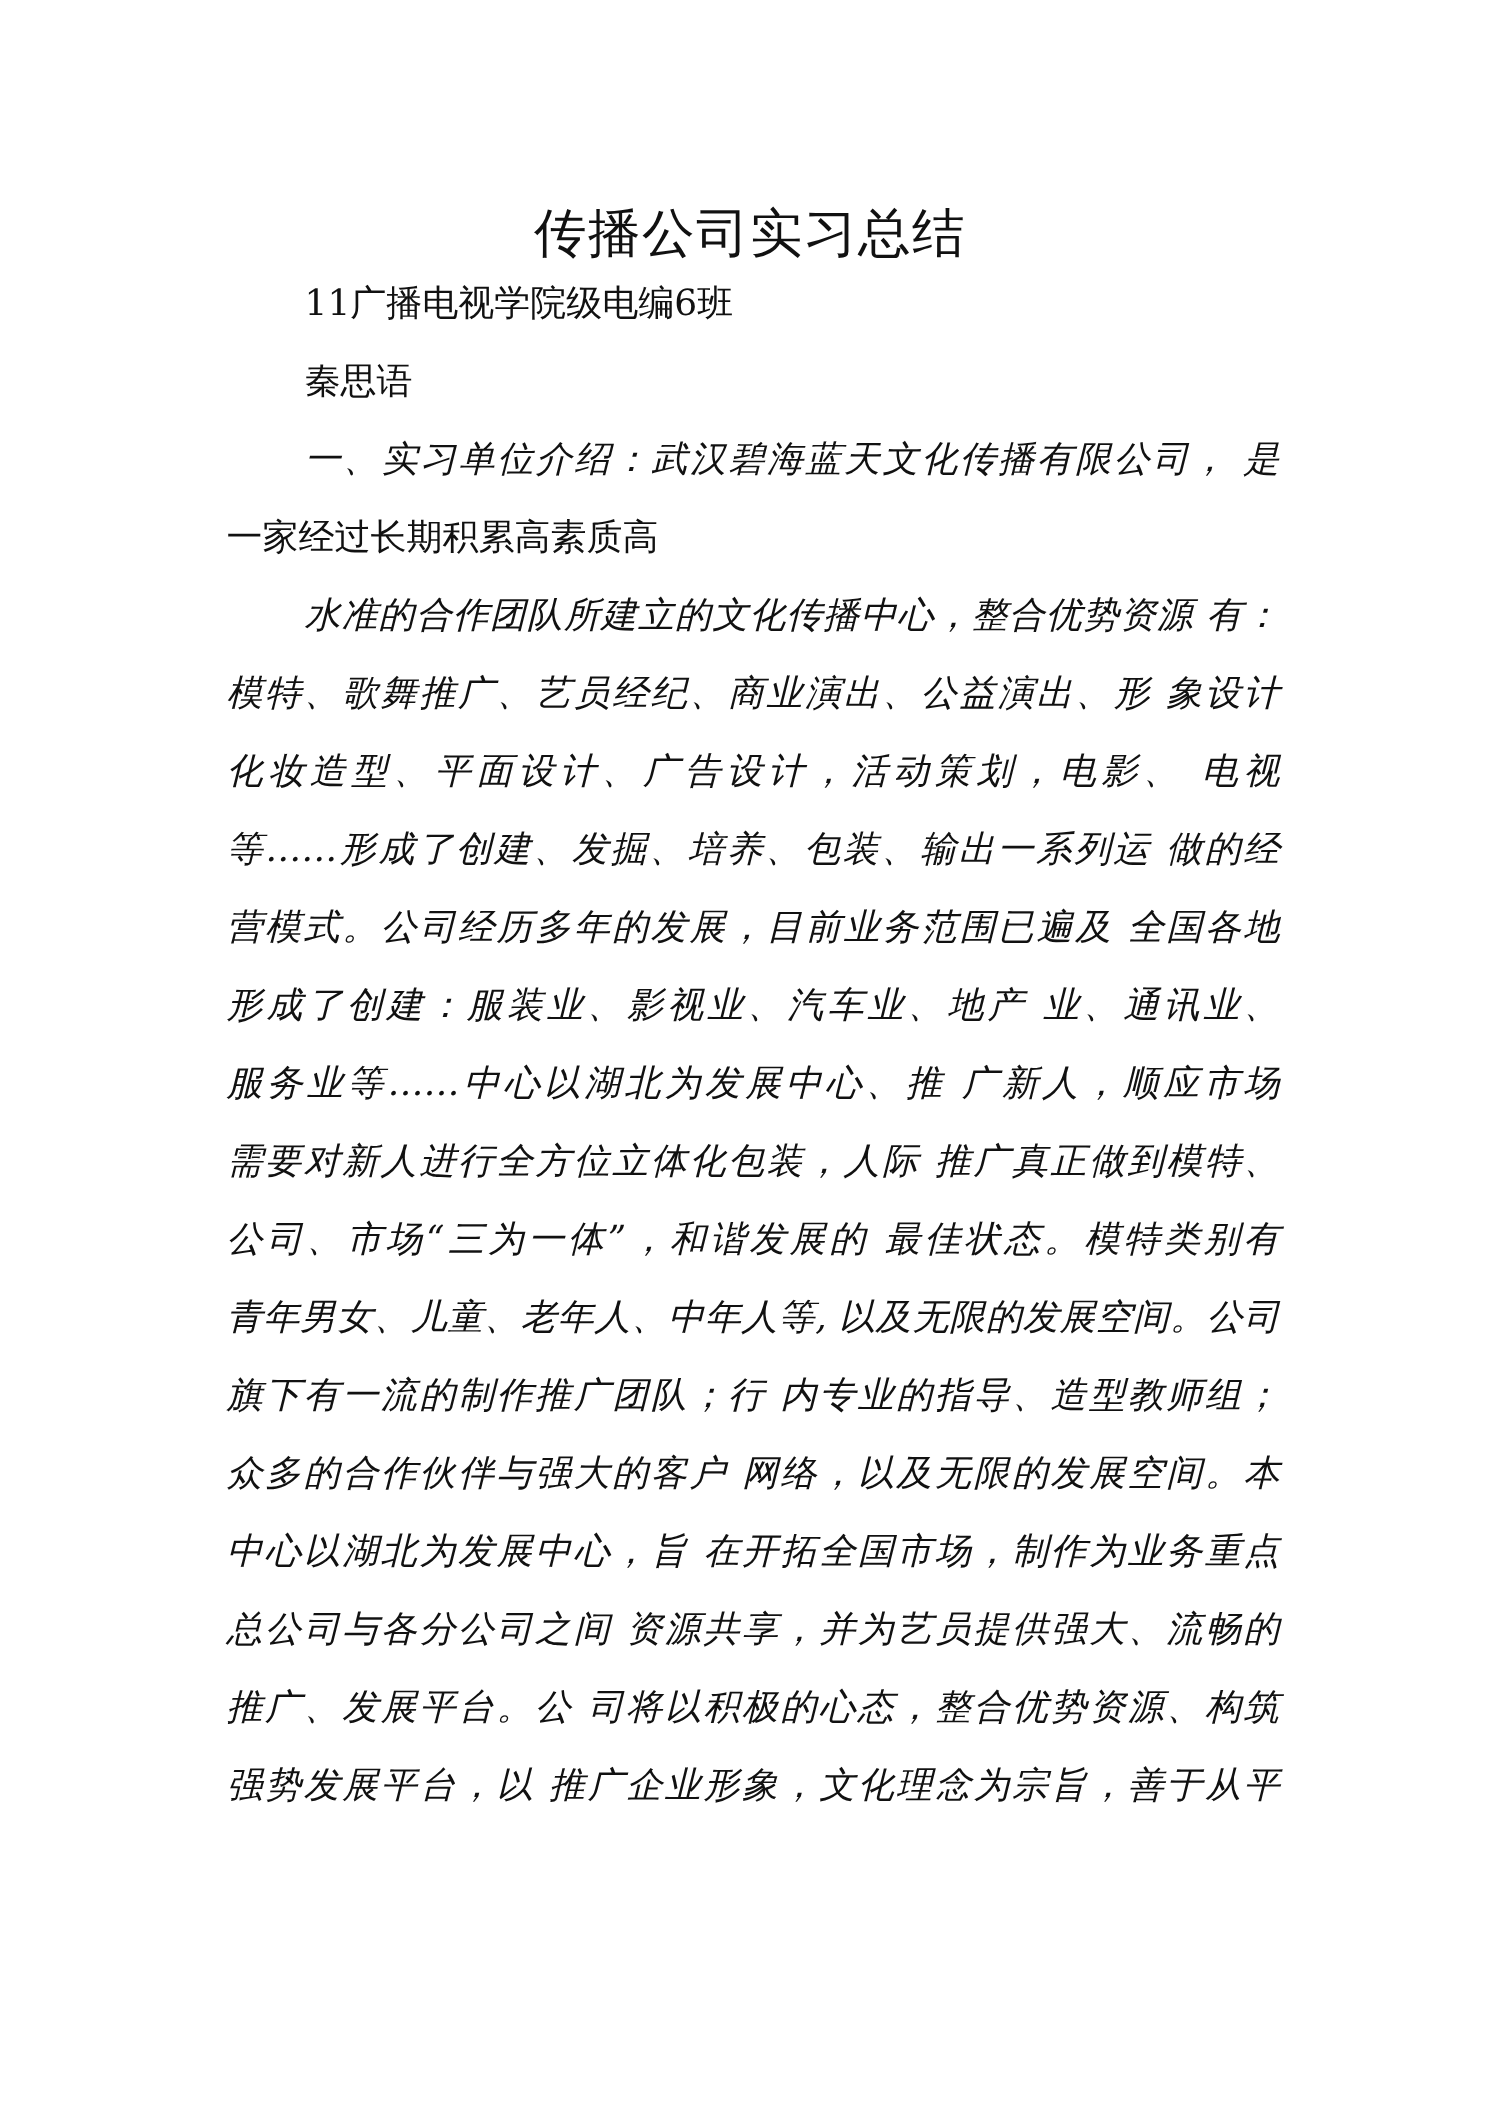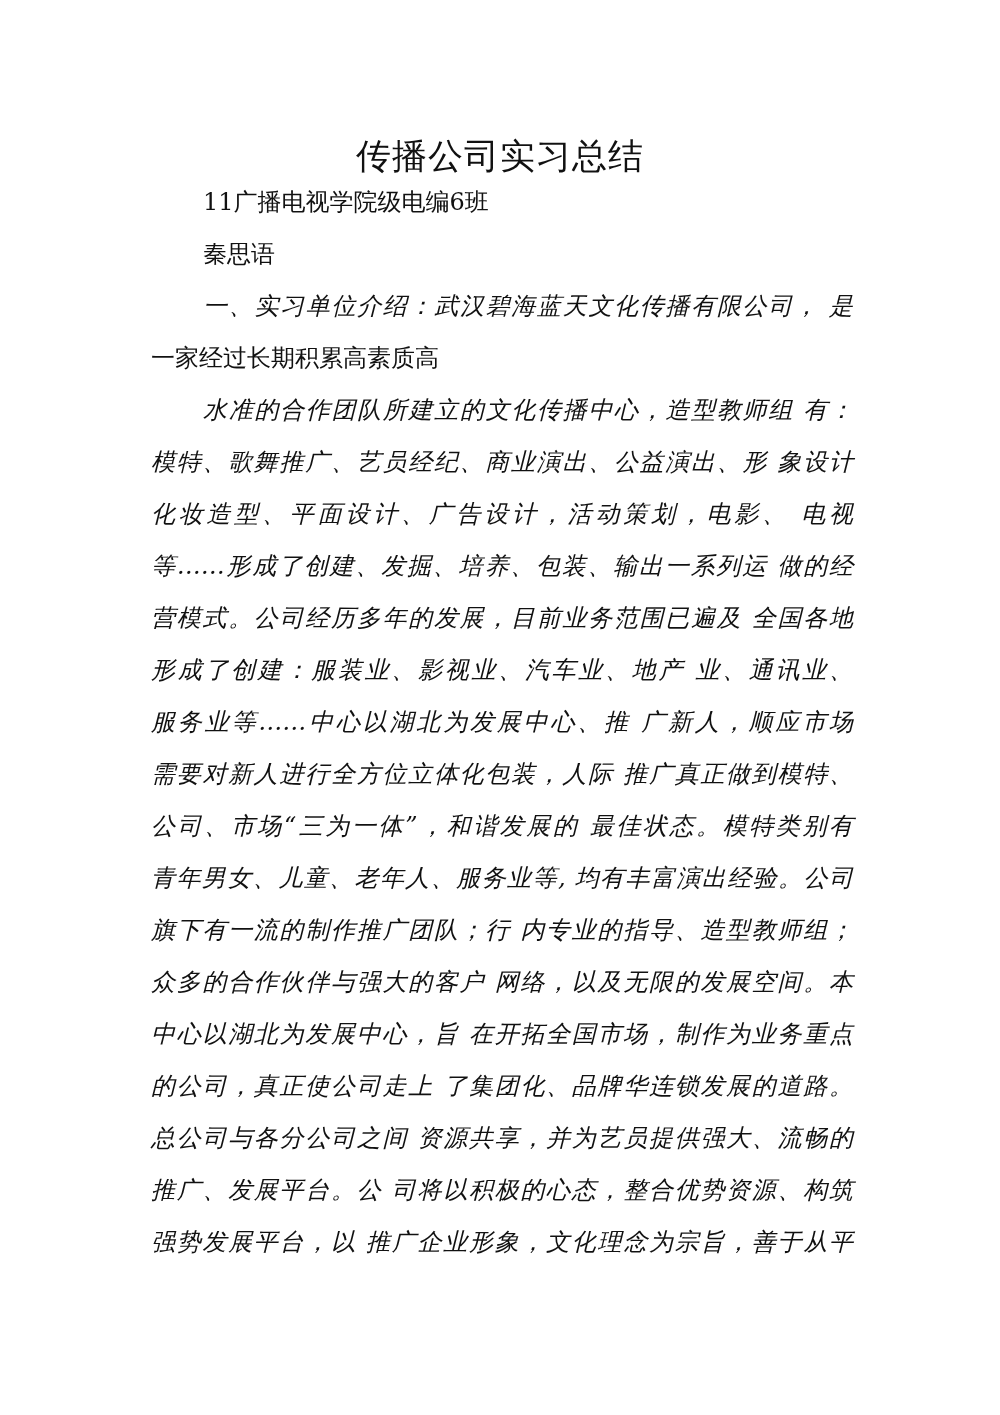--- a/index.html
+++ b/index.html
@@ -62,31 +62,30 @@
 
 <div class="page">
   <h1 class="title">传播公司实习总结</h1>
 
   <div class="body">
     <span class="line indent">11广播电视学院级电编6班</span>
     <span class="line indent">秦思语</span>
     <span class="line indent justify">一、实习单位介绍：武汉碧海蓝天文化传播有限公司， 是</span>
     <span class="line">一家经过长期积累高素质高</span>
 
-    <span class="line indent justify">水准的合作团队所建立的文化传播中心，造型教师组 有：</span>
+    <span class="line indent justify">水准的合作团队所建立的文化传播中心，整合优势资源 有：</span>
     <span class="line justify">模特、歌舞推广、艺员经纪、商业演出、公益演出、形 象设计</span>
     <span class="line justify">化妆造型、平面设计、广告设计，活动策划，电影、 电视</span>
     <span class="line justify">等……形成了创建、发掘、培养、包装、输出一系列运 做的经</span>
     <span class="line justify">营模式。公司经历多年的发展，目前业务范围已遍及 全国各地</span>
     <span class="line justify">形成了创建：服装业、影视业、汽车业、地产 业、通讯业、</span>
     <span class="line justify">服务业等……中心以湖北为发展中心、推 广新人，顺应市场</span>
     <span class="line justify">需要对新人进行全方位立体化包装，人际 推广真正做到模特、</span>
     <span class="line justify">公司、市场“三为一体”，和谐发展的 最佳状态。模特类别有</span>
-    <span class="line justify">青年男女、儿童、老年人、服务业等, 均有丰富演出经验。公司</span>
+    <span class="line justify">青年男女、儿童、老年人、中年人等, 以及无限的发展空间。公司</span>
     <span class="line justify">旗下有一流的制作推广团队；行 内专业的指导、造型教师组；</span>
     <span class="line justify">众多的合作伙伴与强大的客户 网络，以及无限的发展空间。本</span>
     <span class="line justify">中心以湖北为发展中心，旨 在开拓全国市场，制作为业务重点</span>
-    <span class="line justify">的公司，真正使公司走上 了集团化、品牌华连锁发展的道路。</span>
     <span class="line justify">总公司与各分公司之间 资源共享，并为艺员提供强大、流畅的</span>
     <span class="line justify">推广、发展平台。公 司将以积极的心态，整合优势资源、构筑</span>
     <span class="line justify">强势发展平台，以 推广企业形象，文化理念为宗旨，善于从平</span>
   </div>
 </div>
 
 </body></html>

